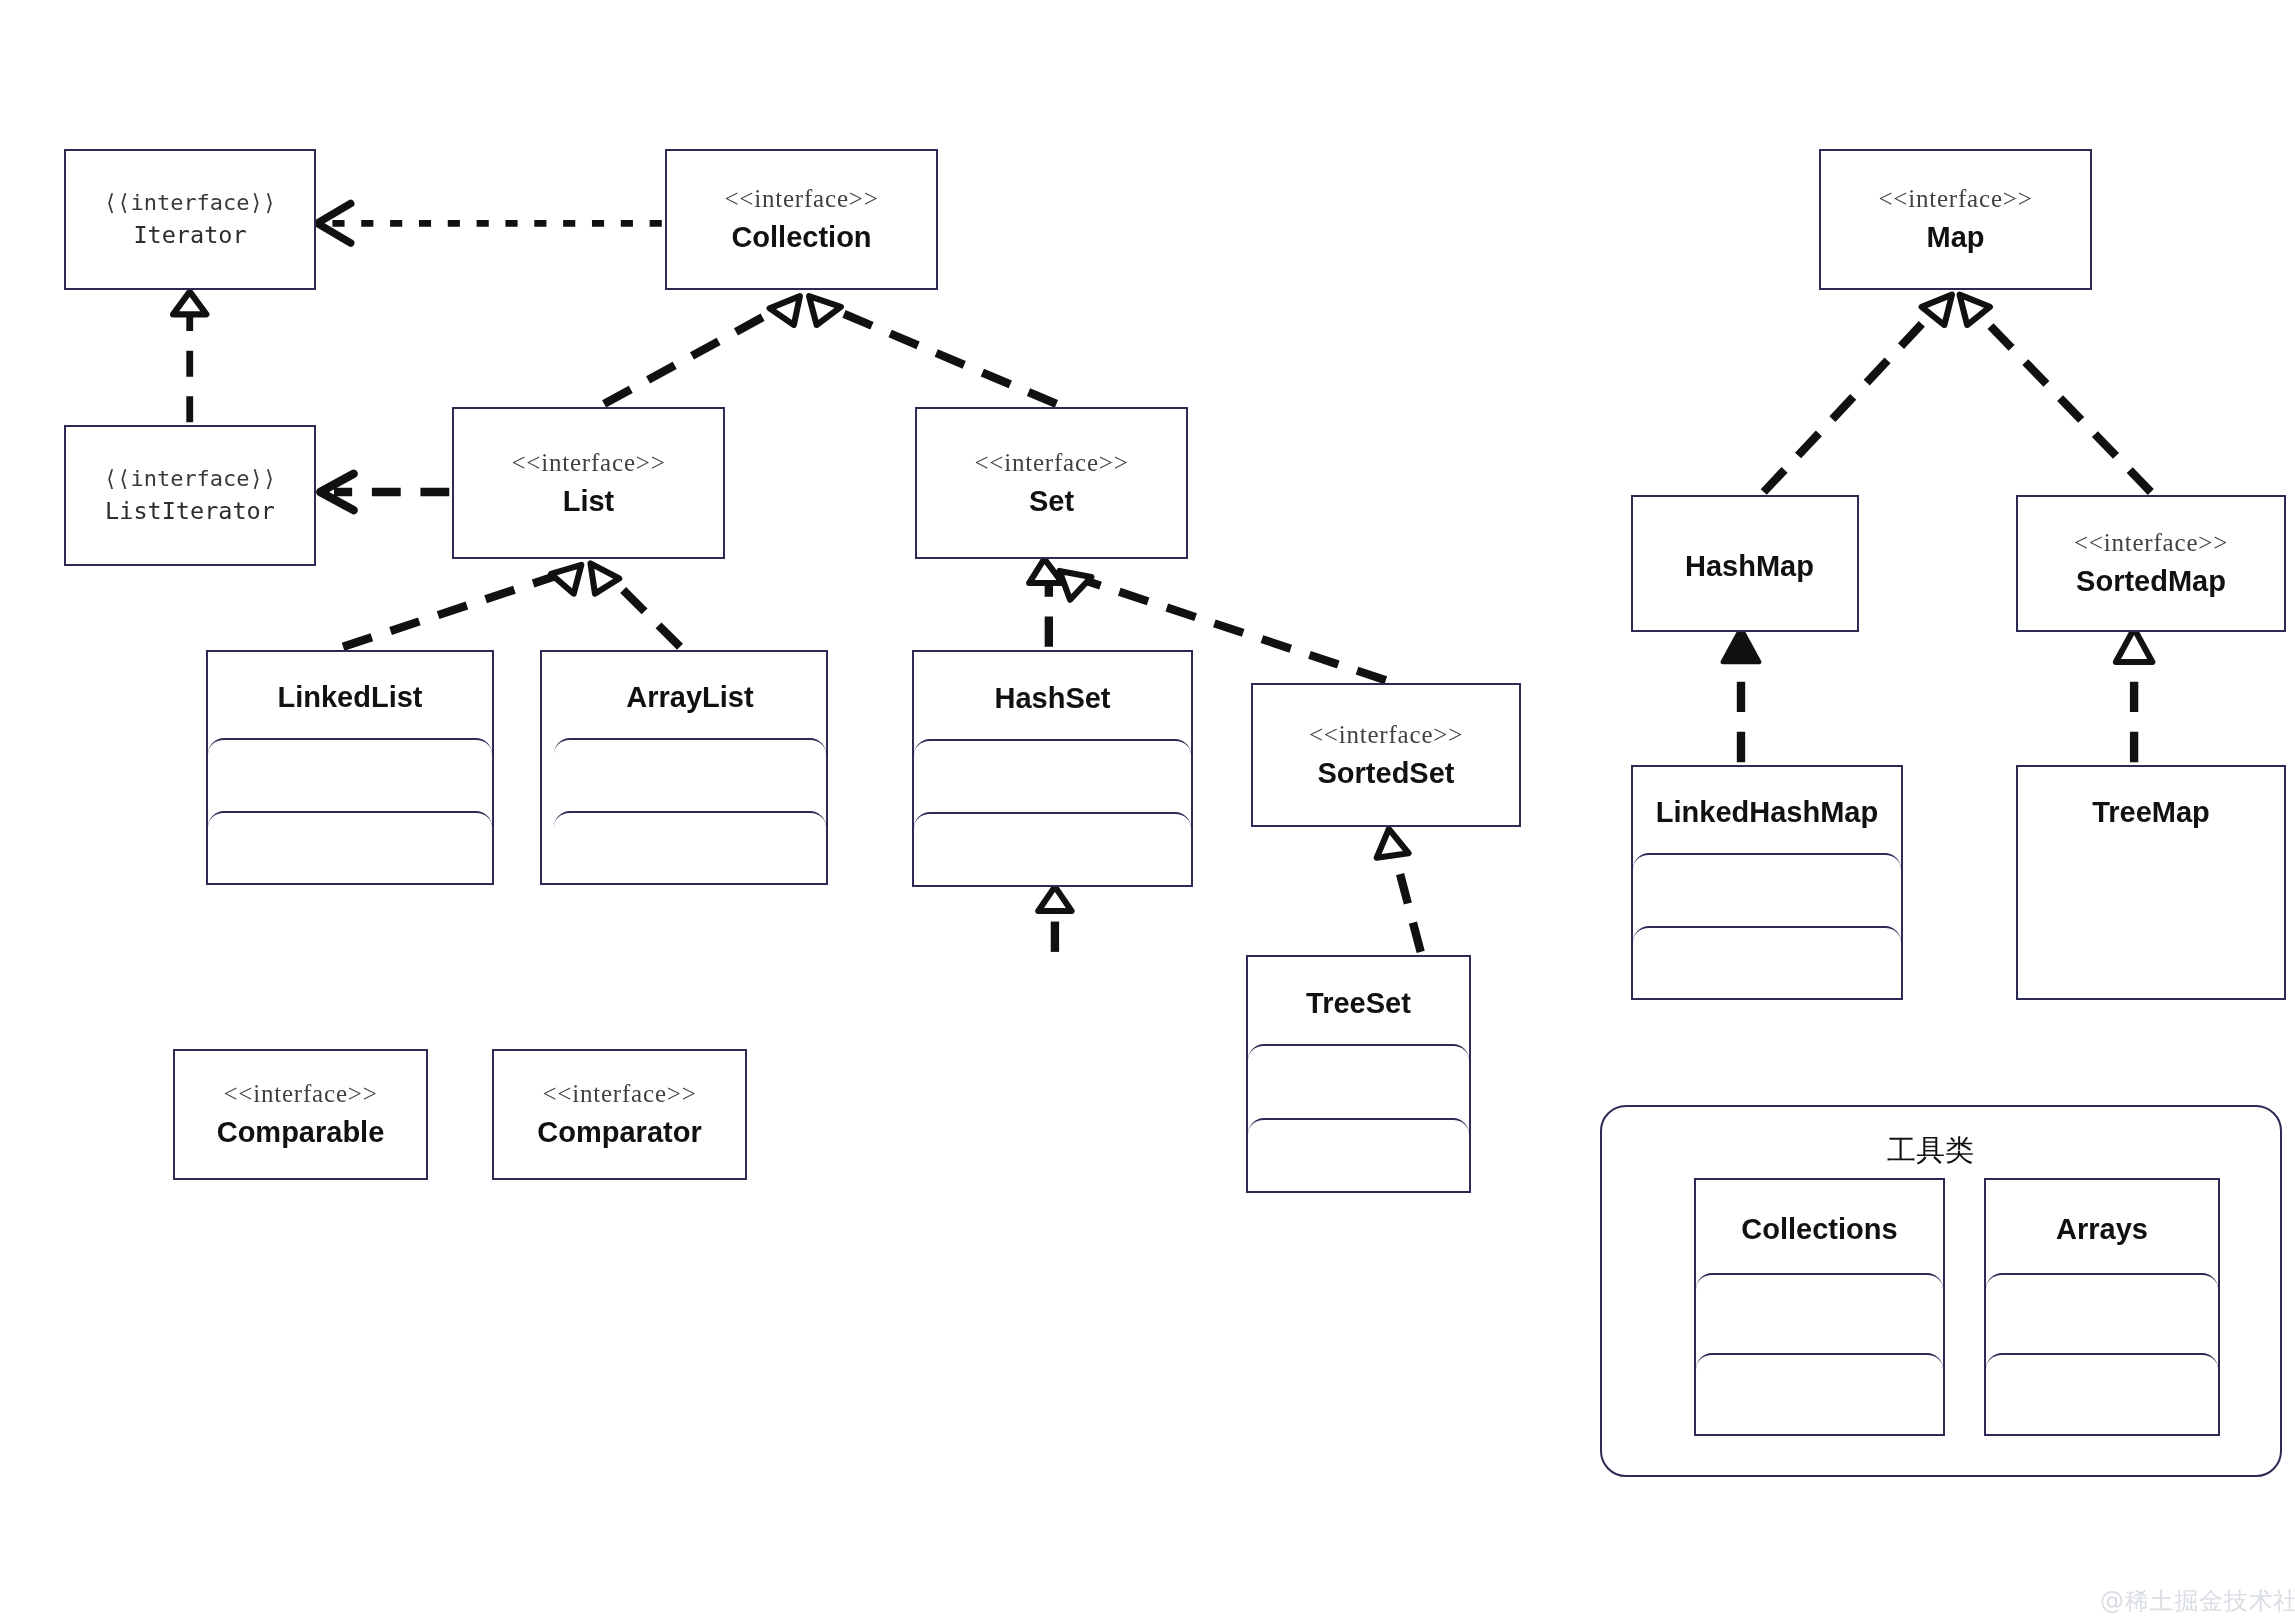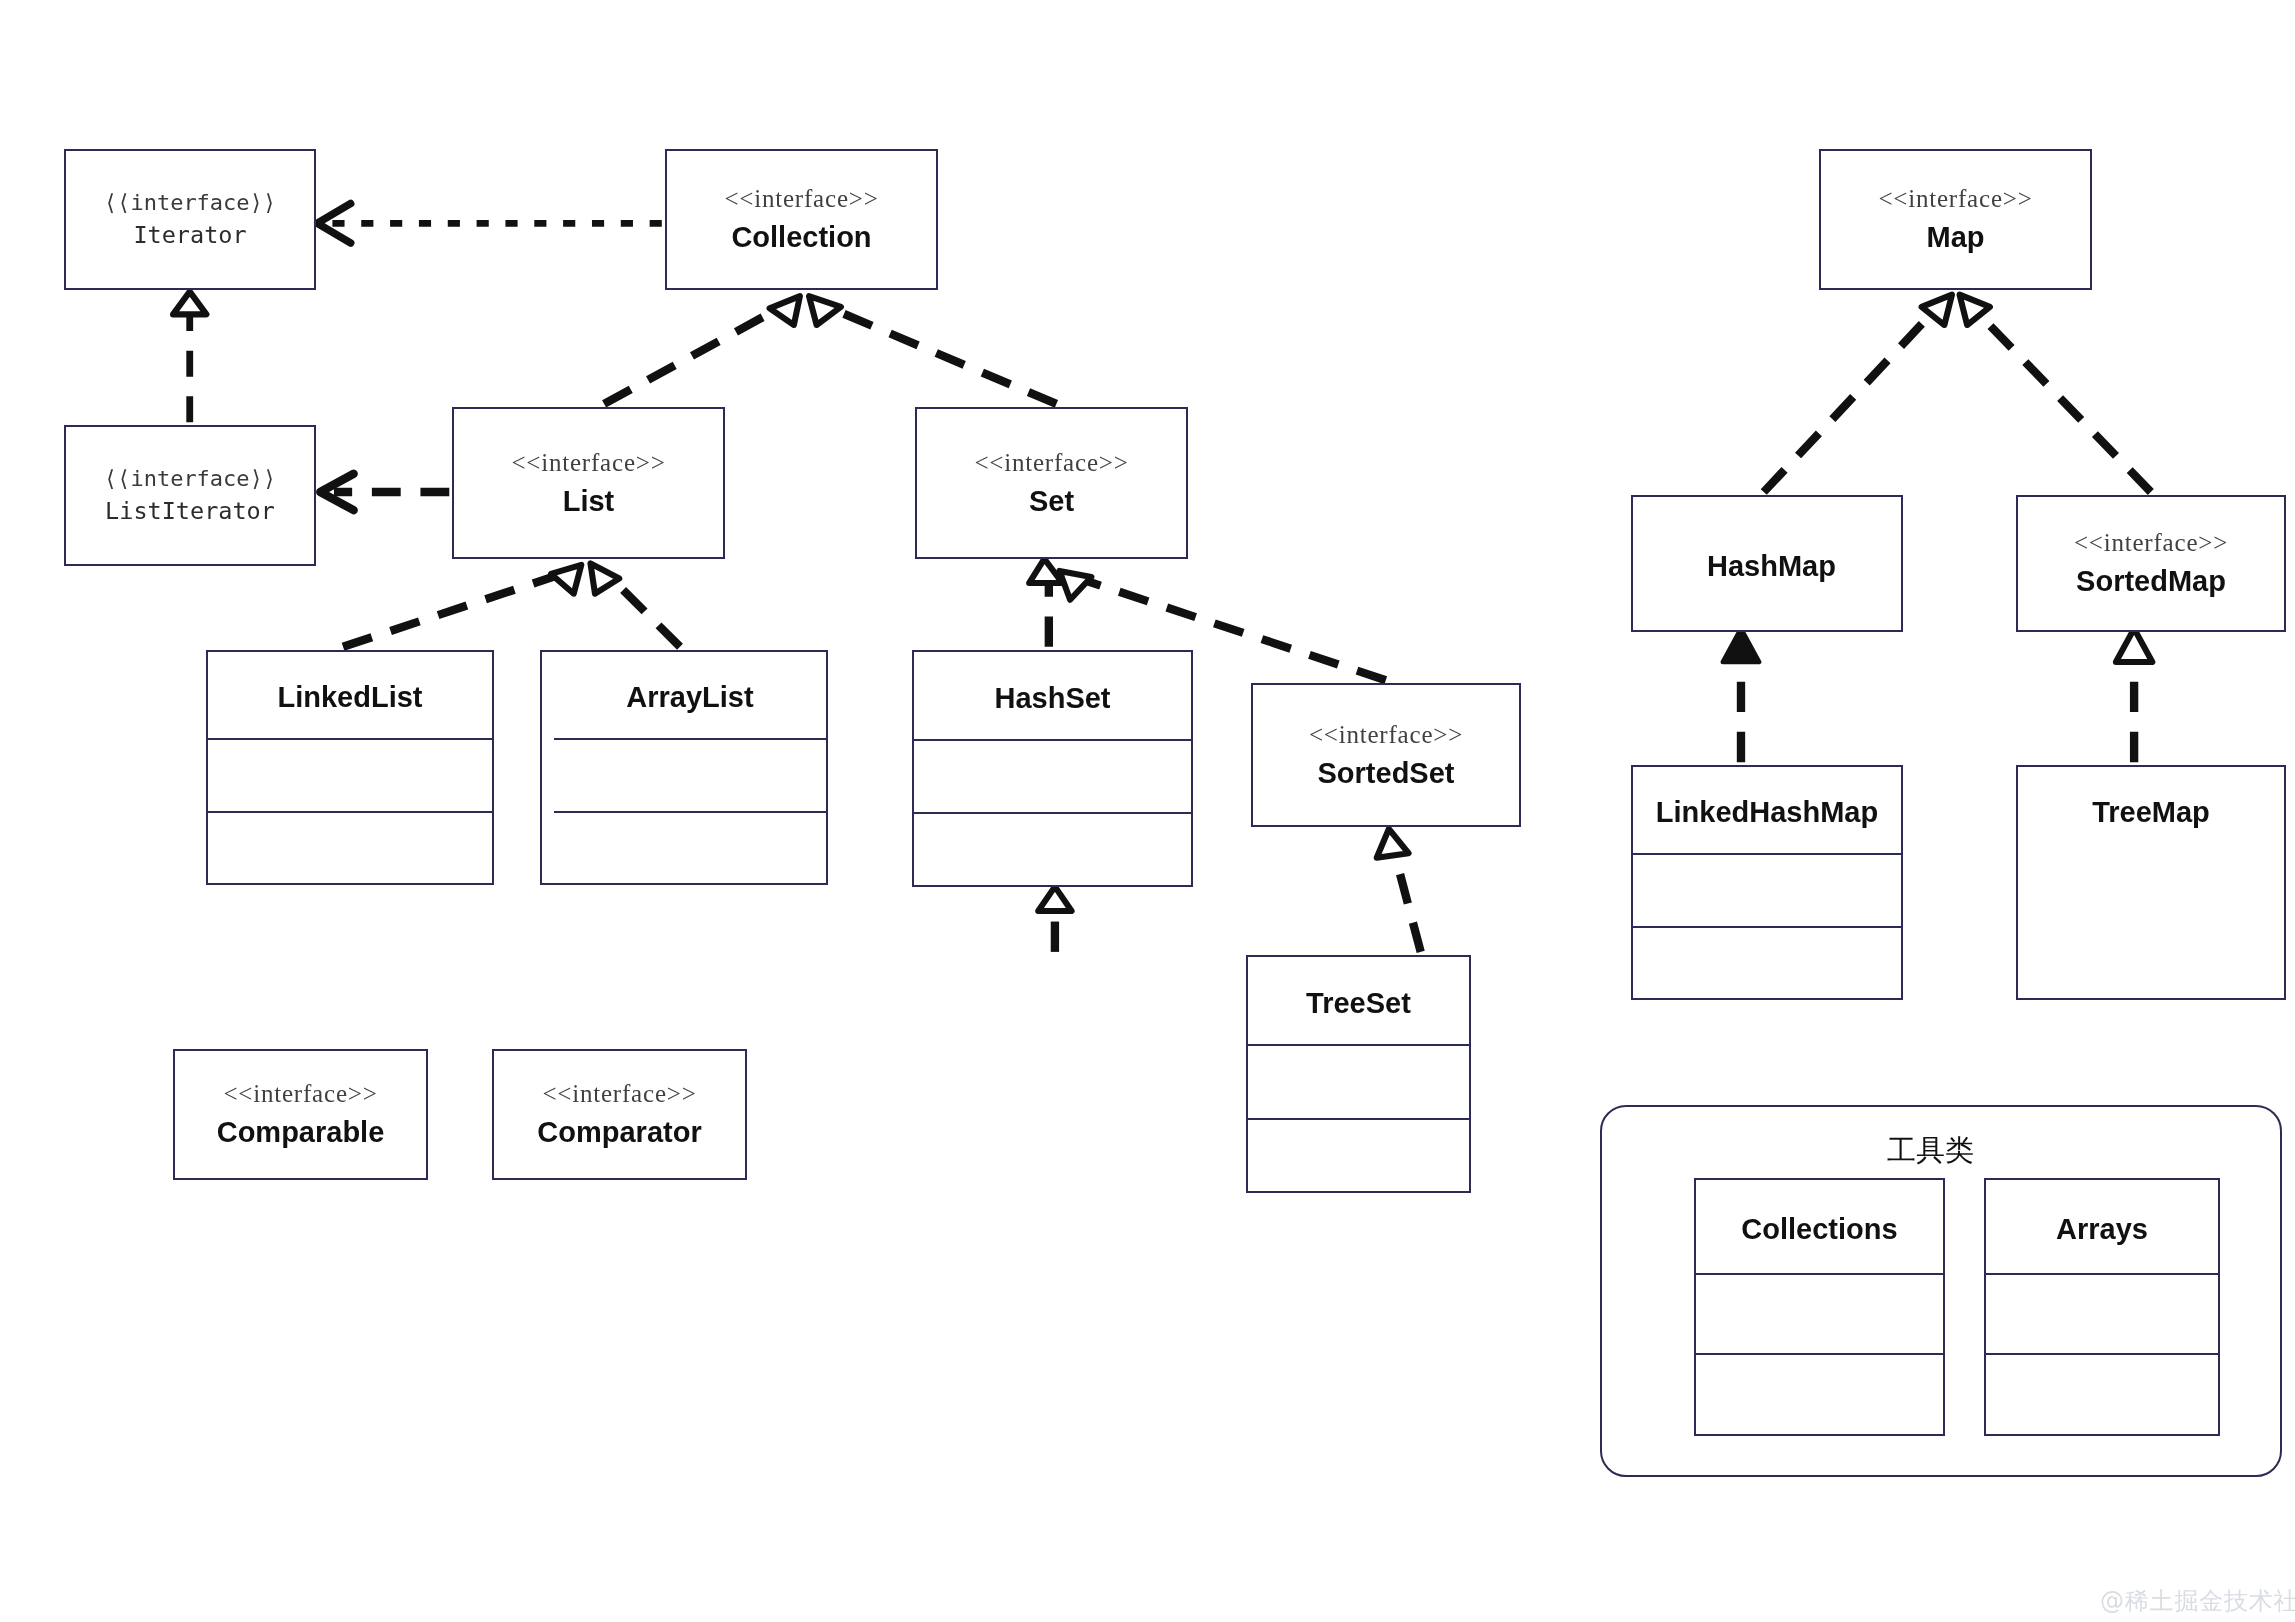--- a/index.html
+++ b/index.html
@@ -33,20 +33,21 @@
     display: flex;
     flex-direction: column;
   }
   .node .cell {
     box-sizing: border-box;
     display: flex;
     flex-direction: column;
     align-items: center;
     justify-content: center;
     flex: 1 1 auto;
+    border-radius: 16px;
   }
   .node .cell + .cell {
     border-top: 2.3px solid #2b2b55;
   }
   .stereo {
     font-family: Liberation Serif, serif;
     font-size: 25px;
     font-weight: 400;
     color: #404040;
     letter-spacing: 0.8px;
@@ -256,21 +257,21 @@
 
 
   <div class="node" style="left:1246px; top:955px; width:225px; height:238px;">
     <div class="cell" style="flex:1.22 1 0;">
       <div class="tname">TreeSet</div>
     </div>
     <div class="cell"></div>
     <div class="cell"></div>
   </div>
 
-  <div class="node" style="left:1631px; top:495px; width:272px; height:137px;padding-left:9px;">
+  <div class="node" style="left:1631px; top:495px; width:228px; height:137px;padding-left:9px;">
     <div class="cell">
       <div class="tname">HashMap</div>
     </div>
   </div>
 
   <div class="node" style="left:2016px; top:495px; width:270px; height:137px;">
     <div class="cell">
       <div class="stereo">&lt;&lt;interface&gt;&gt;</div>
       <div class="tname">SortedMap</div>
     </div>

